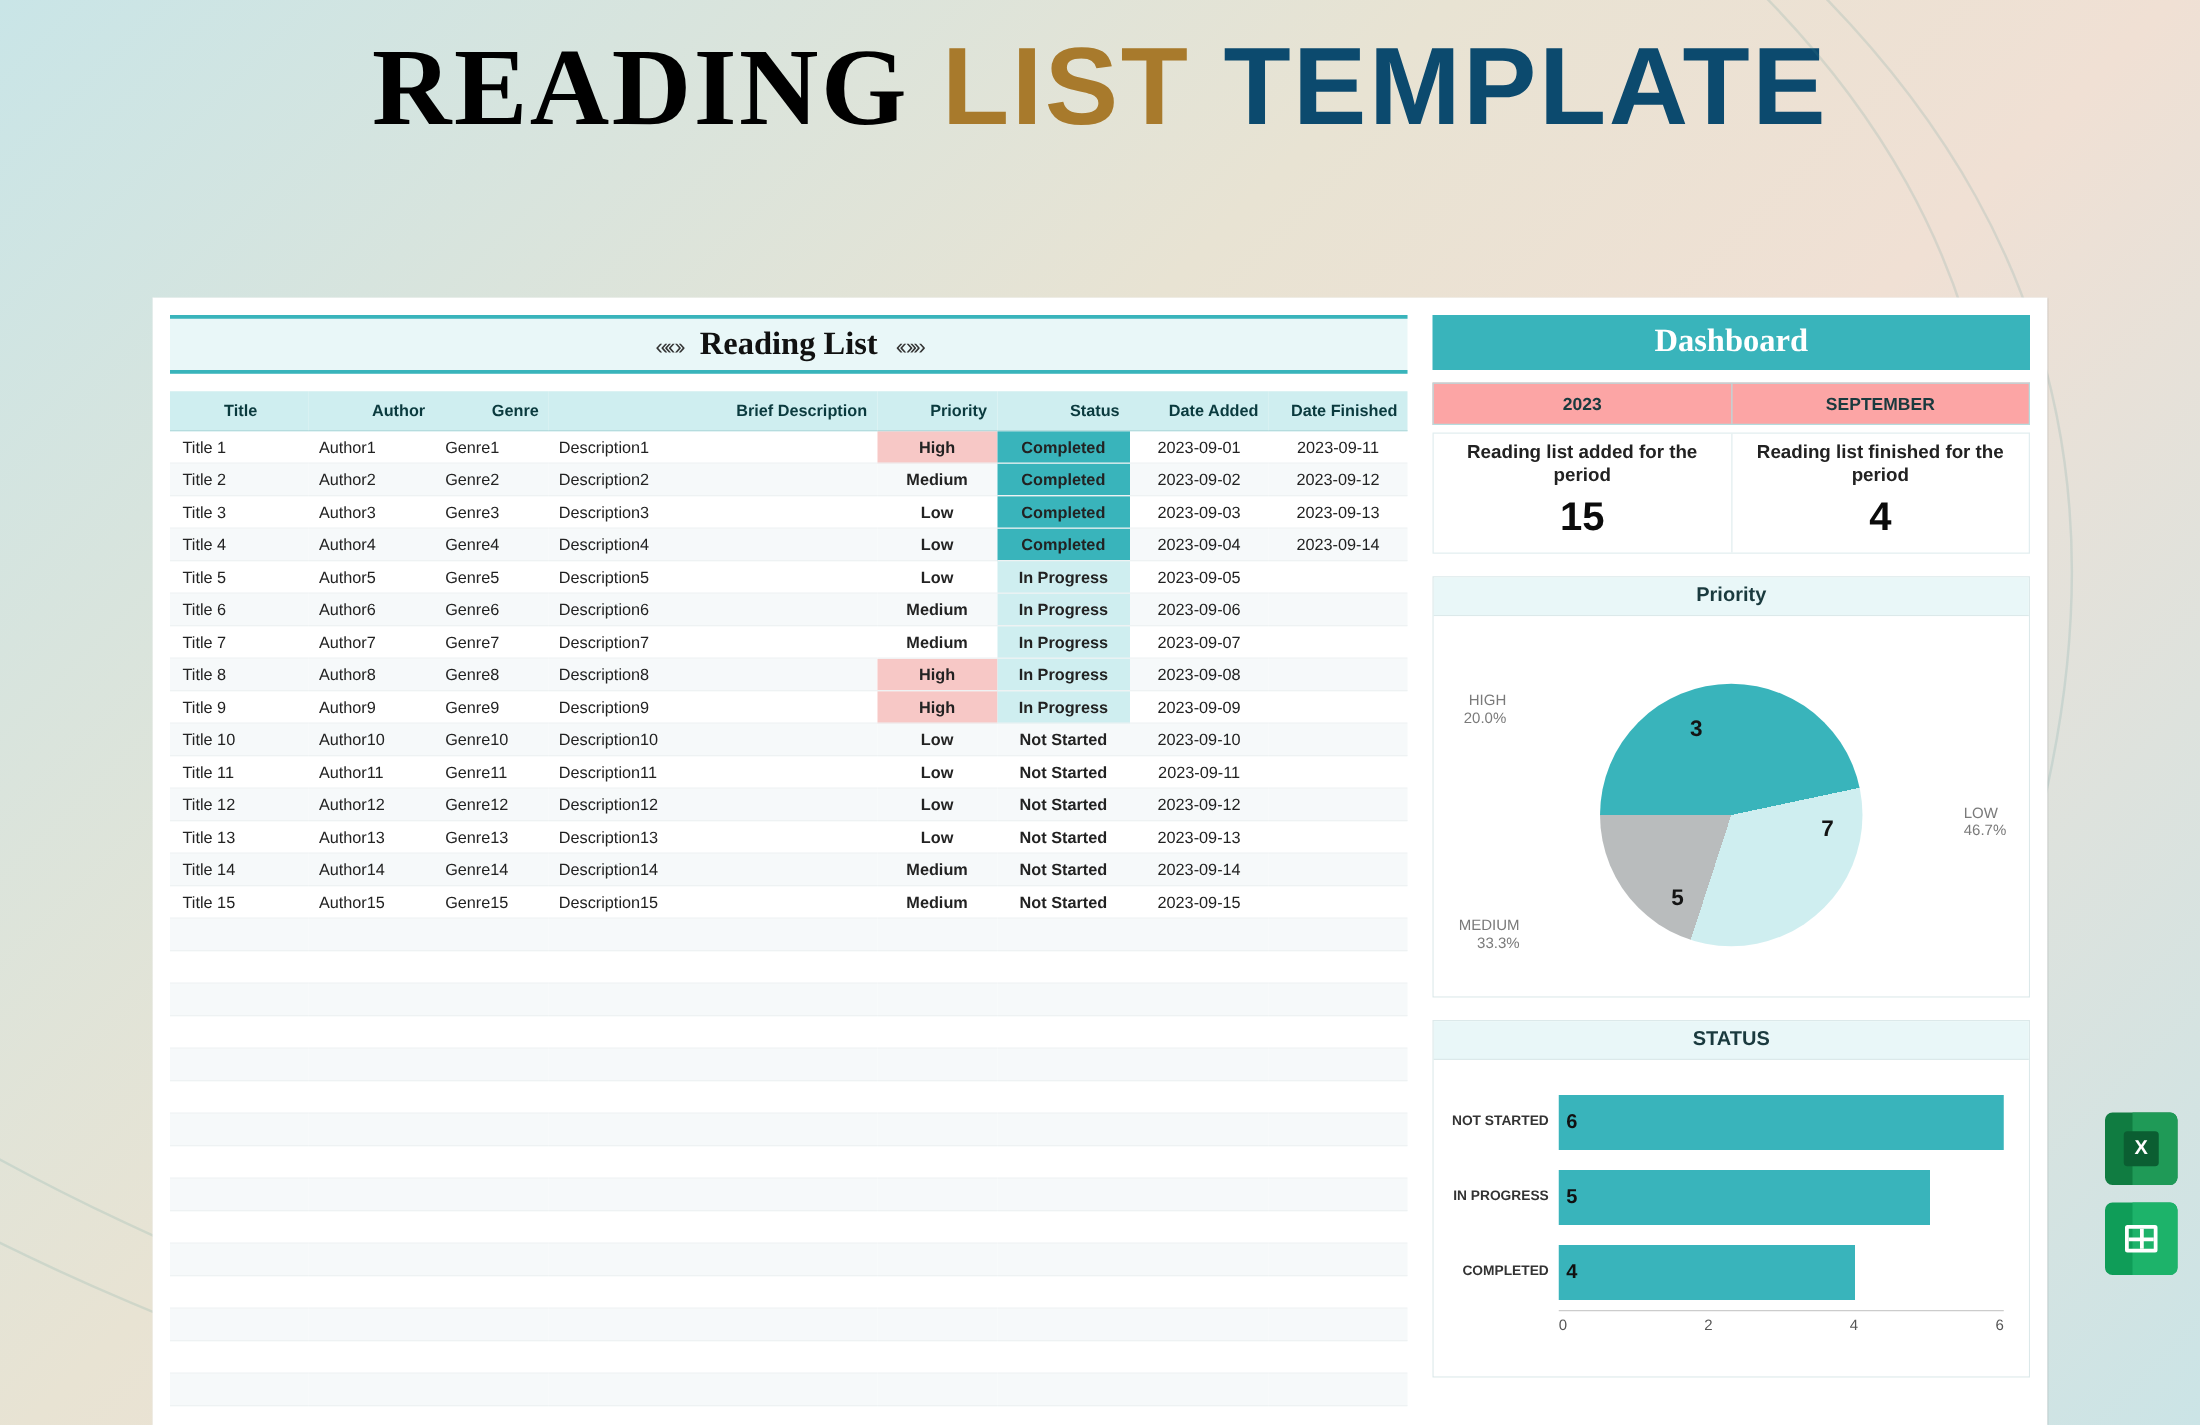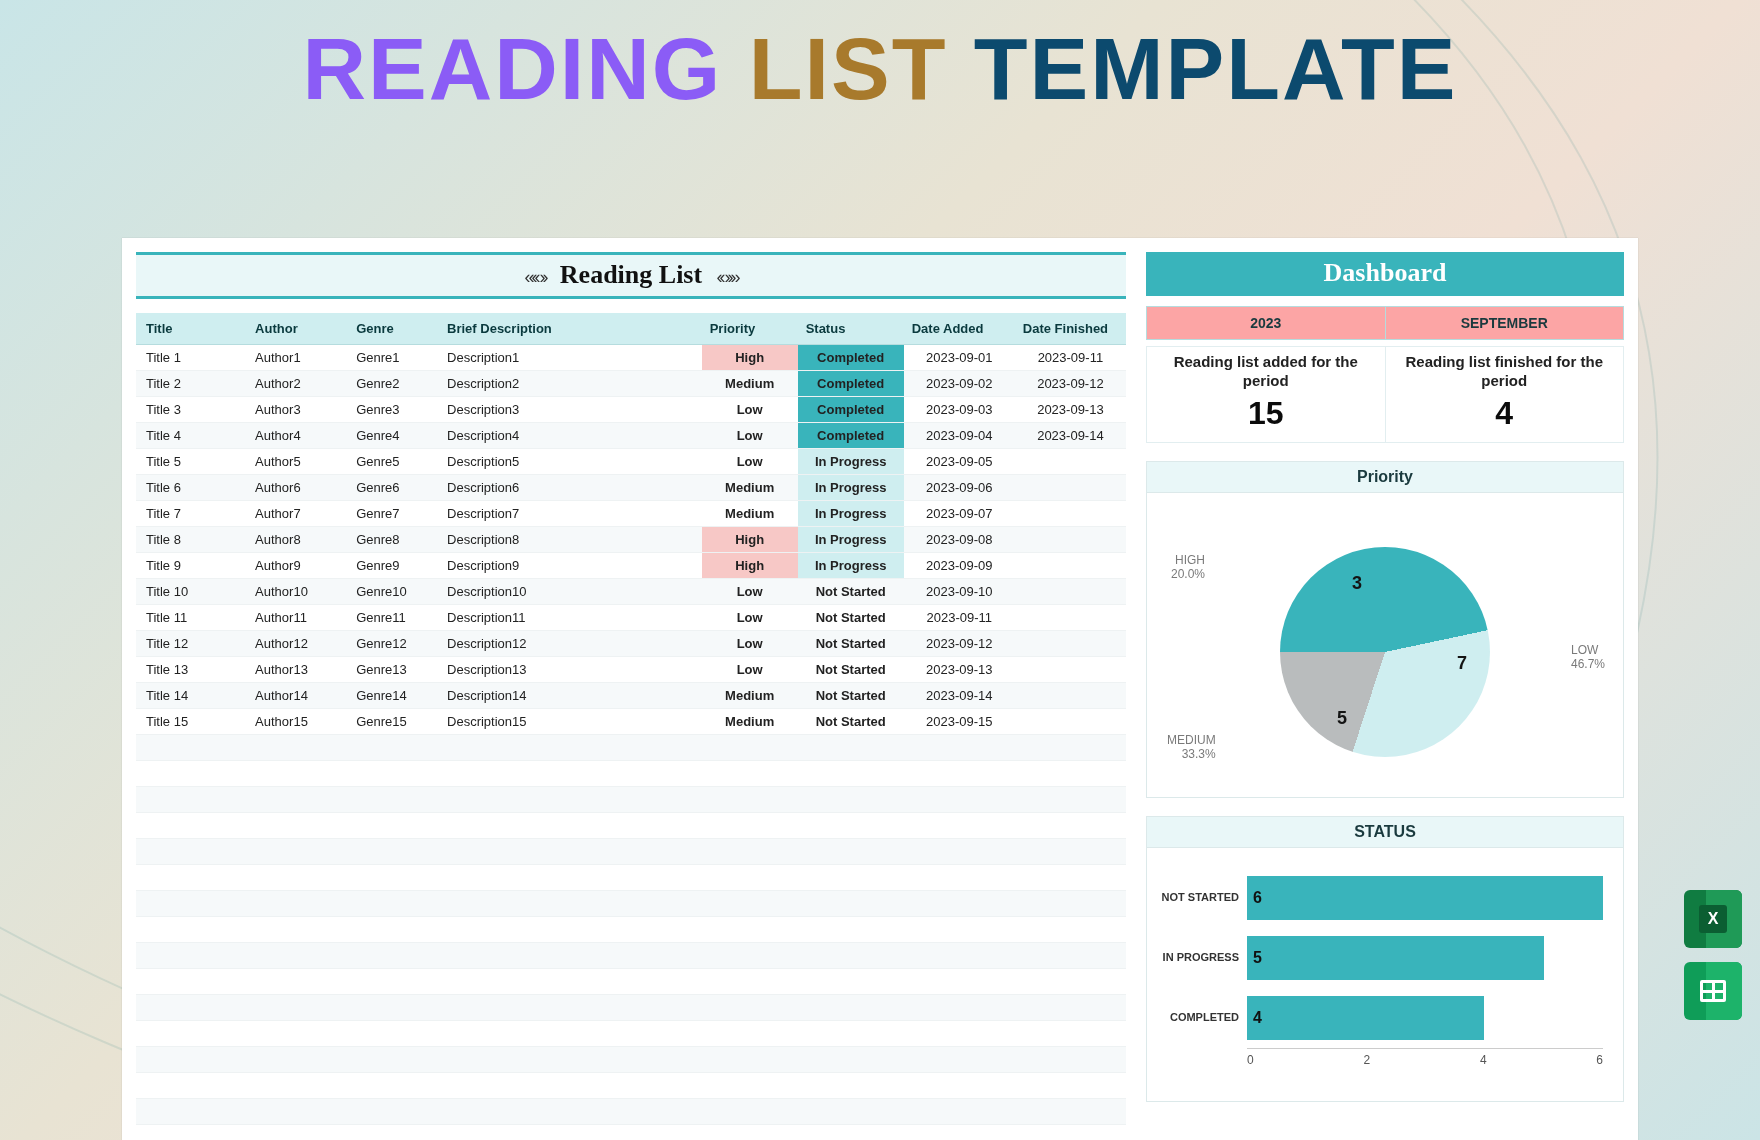--- a/index.html
+++ b/index.html
@@ -16,21 +16,21 @@
     position: absolute; inset:0; opacity:0.15; pointer-events:none;
   }
   .hero { text-align:center; padding-top:18px; }
   .hero h1 {
     margin:0;
     font-size: 88px;
     font-weight: 900;
     letter-spacing: 2px;
     font-family: "Arial Black", Arial, sans-serif;
   }
-  .hero h1 .w1 { color:#8b5cf6; }
+  .hero h1 .w1 { color:#000000;font-family:Liberation Serif, serif; }
   .hero h1 .w2 { color:#a87a2c; }
   .hero h1 .w3 { color:#0c4a6e; }
   .hero p {
     margin: 4px auto 0;
     color:#154447;
     font-size: 24px;
     letter-spacing: 2px;
     max-width: 1050px;
     line-height:1.35;
   }
@@ -62,23 +62,23 @@
   .banner-deco { color:#333; font-size:18px; letter-spacing:-3px; padding:0 10px;}
   table.reading {
     width:100%; border-collapse:collapse; margin-top:14px;
     font-size:13px;
   }
   table.reading th {
     background:#cfeef0; color:#0a3a3e;
     font-weight:700;
     padding:8px 8px;
     border-bottom:1px solid #b5dcde;
-    text-align:left;
-  }
-  table.reading th:first-child, table.reading td:first-child { text-align:left; padding-left:10px;}
+    text-align:right;
+  }
+  table.reading th:first-child, table.reading td:first-child { text-align:center; padding-left:10px;}
   table.reading td {
     padding:5px 8px;
     border-bottom:1px solid #eef2f3;
     text-align:center;
     color:#222;
     height:22px;
   }
   table.reading tbody tr:nth-child(even) td { background:#f6f9fa; }
   table.reading td.left { text-align:left; }
   .pri-high { background:#f7c8c6 !important; font-weight:700;}

